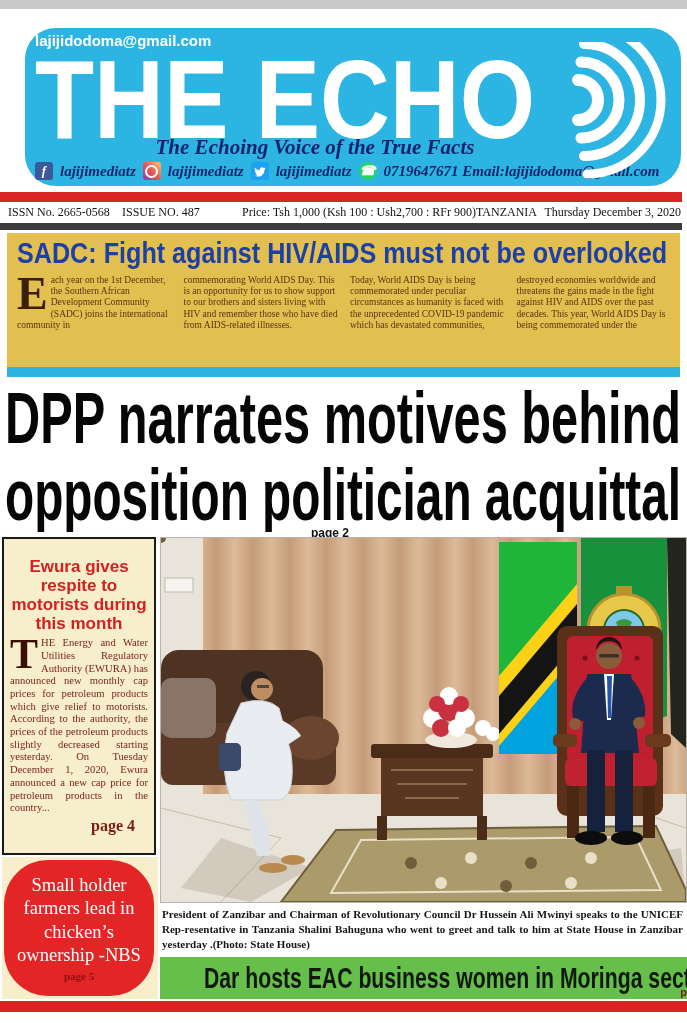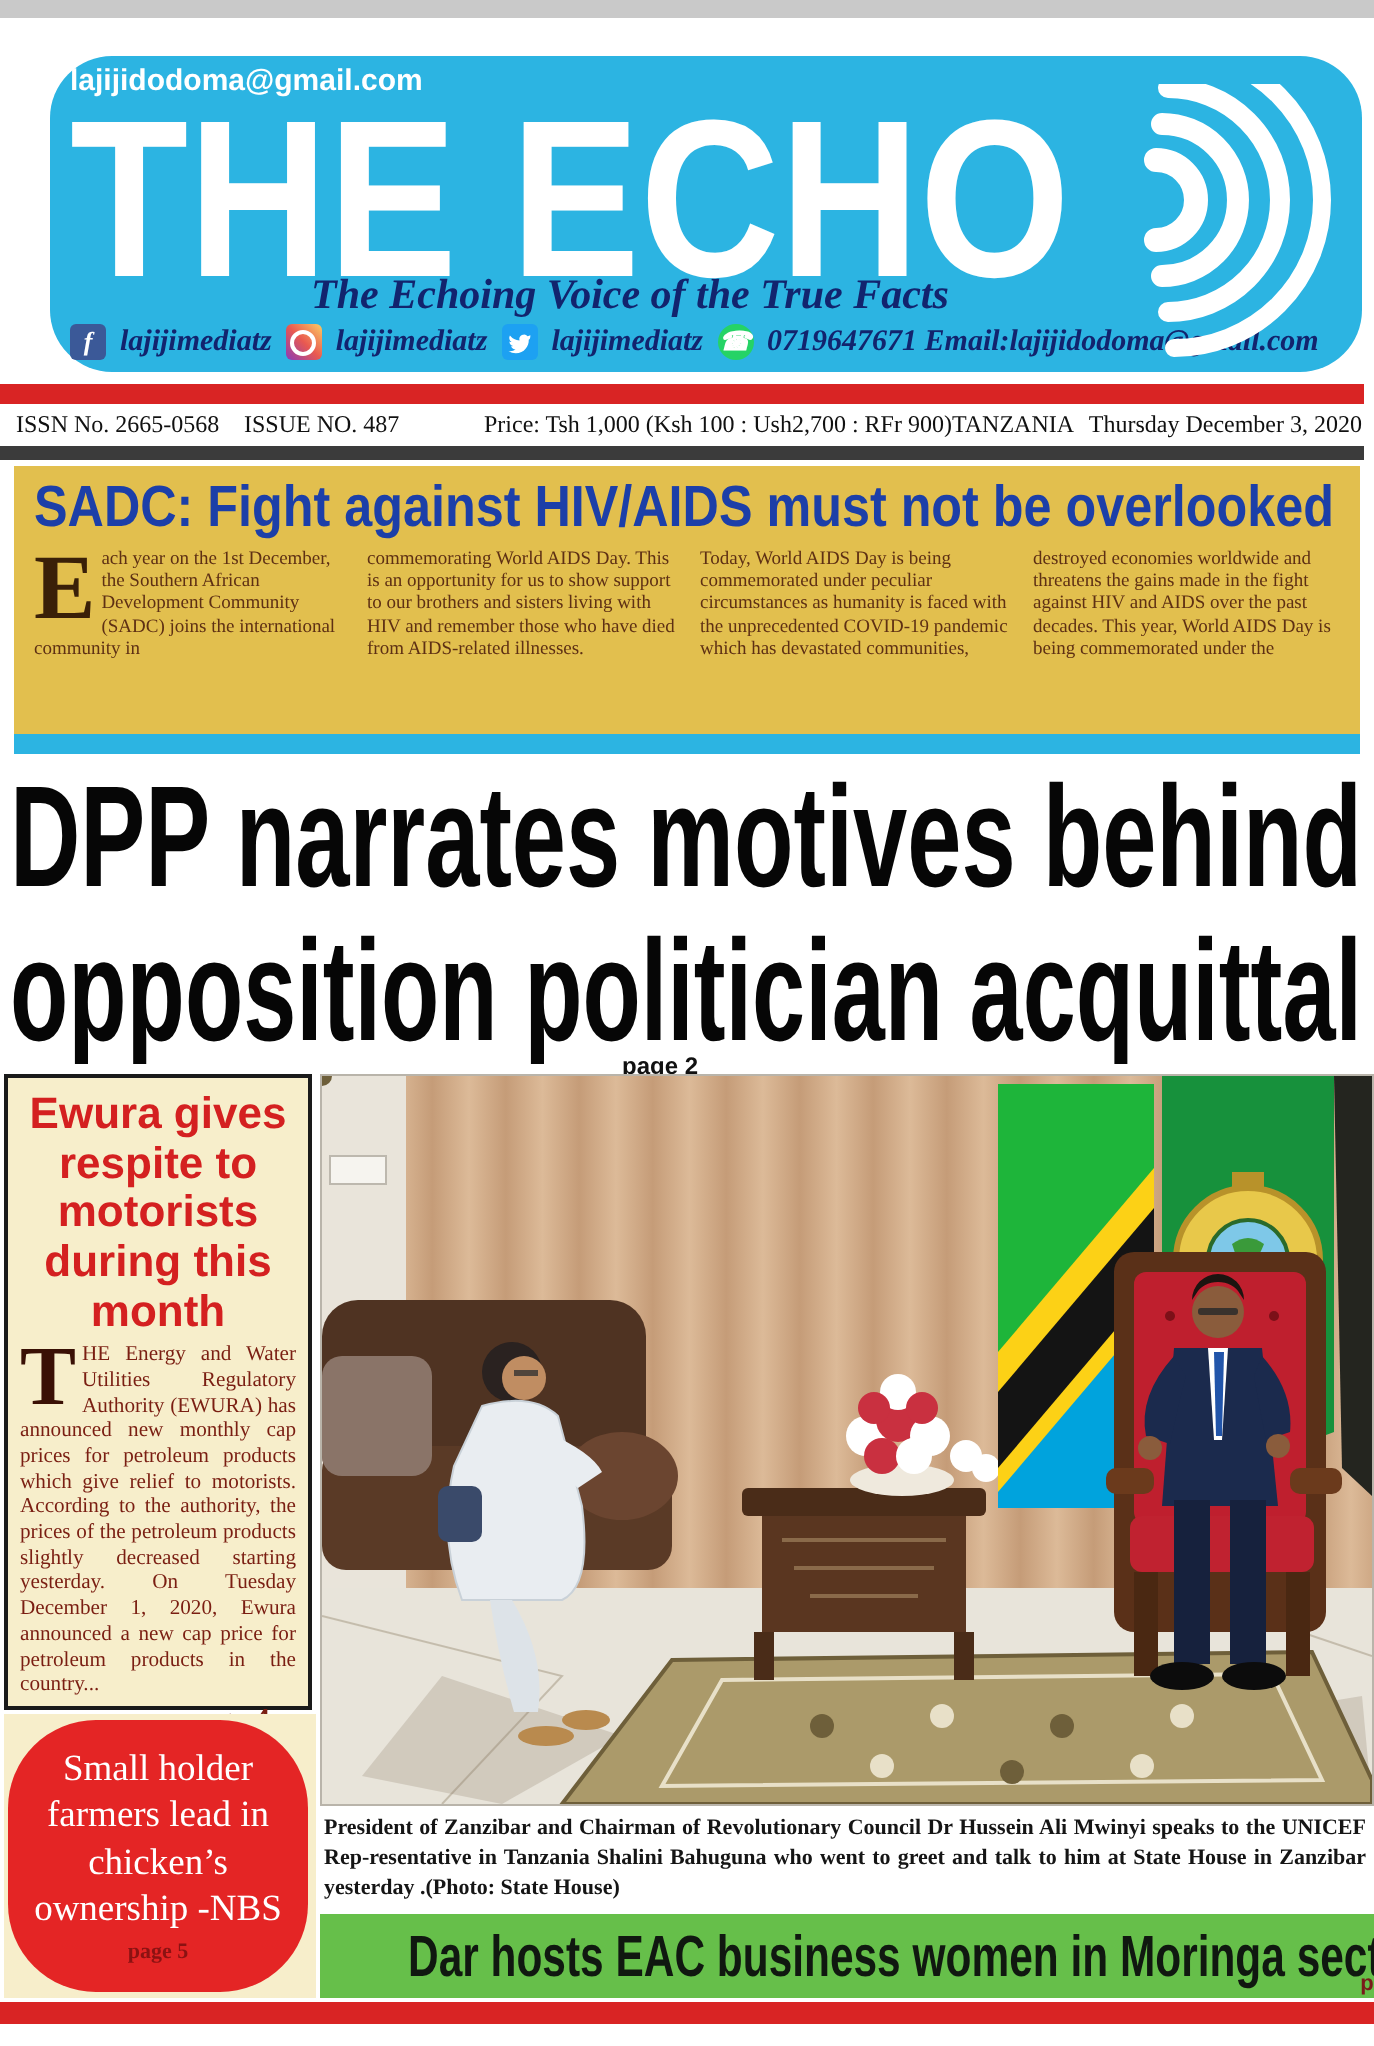--- a/index.html
+++ b/index.html
@@ -46,22 +46,22 @@
 
   #cyan-bar{left:7px;top:367px;width:673px;height:10px;background:#2cb4e2;}
 
   
   #main-headline{left:0;top:377px;width:687px;height:155px;}
   #page2{left:0;top:526px;width:660px;text-align:center;font-weight:bold;font-size:12px;color:#111;}
 
   
   #ewura-box{left:2px;top:537px;width:154px;height:318px;background:#f7eecb;
              border:2px solid #1a1a1a;box-sizing:border-box;}
-  #ewura-head{padding:6px 4px 2px;color:#d42020;font-weight:bold;font-size:22px;
-              line-height:1.12;text-align:center;}
+  #ewura-head{padding:6px 4px 2px;color:#d42020;font-weight:bold;font-size:17px;
+              line-height:1.12;text-align:center;margin-top:12px;}
   #ewura-body{padding:2px 6px;font-family:"Liberation Serif",serif;font-size:10.6px;
               line-height:1.2;color:#7a1e12;text-align:justify;}
   #ewura-body .dropcap{font-size:42px;color:#3a1005;}
   #ewura-page{text-align:right;padding:0 19px;font-weight:bold;font-size:16px;color:#7a1e12;
               font-family:"Liberation Serif",serif;}
 
   #farmers-bg{left:2px;top:857px;width:156px;height:142px;background:#f7eecb;}
   #farmers-box{left:4px;top:860px;width:150px;height:136px;background:#e42525;
                border-radius:44px;display:flex;flex-direction:column;align-items:center;
                justify-content:center;}

